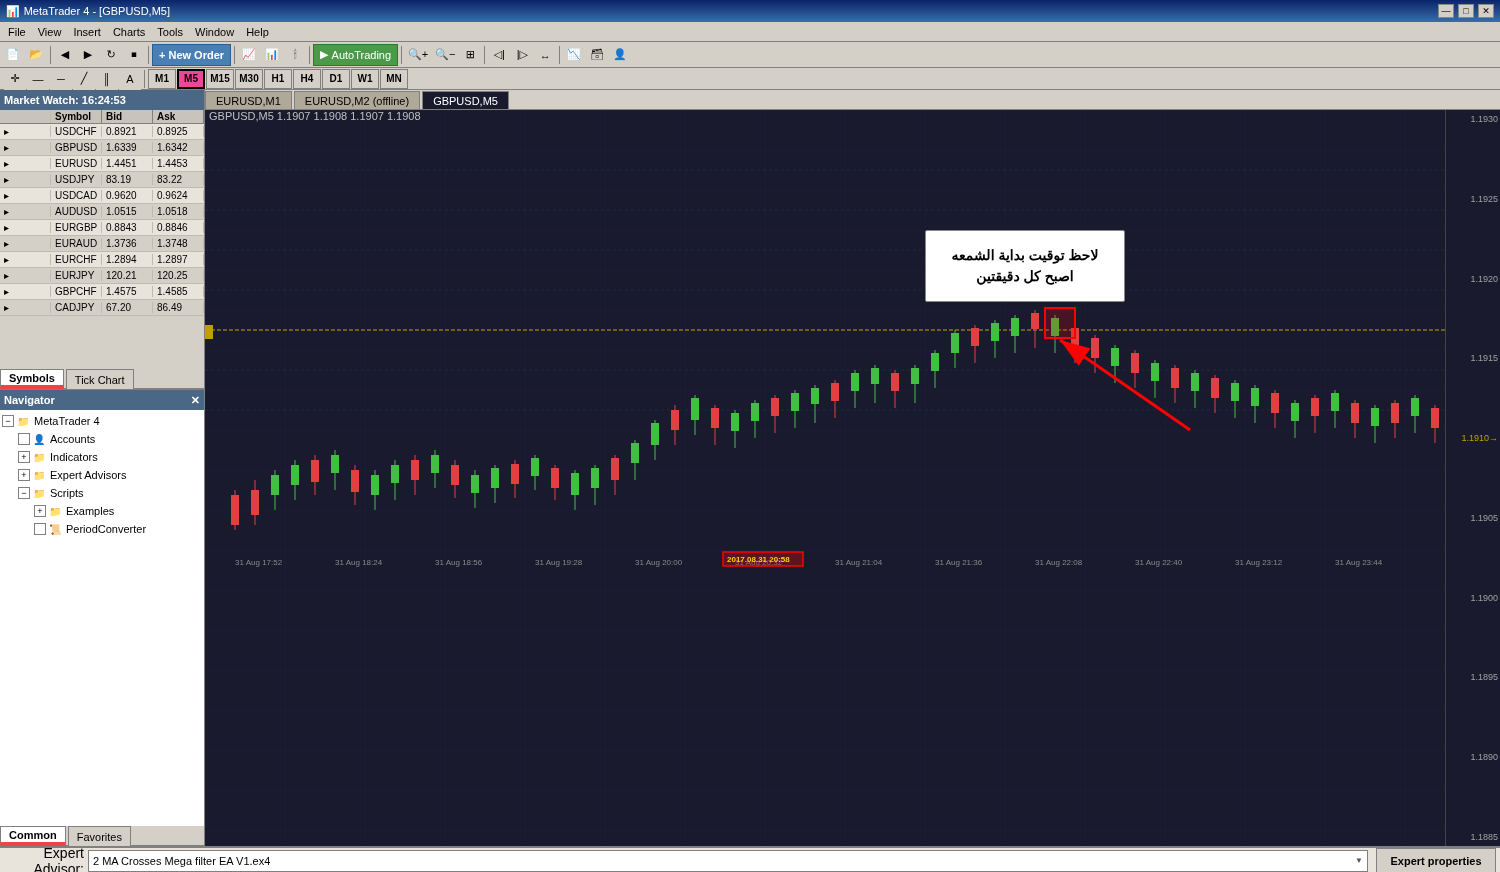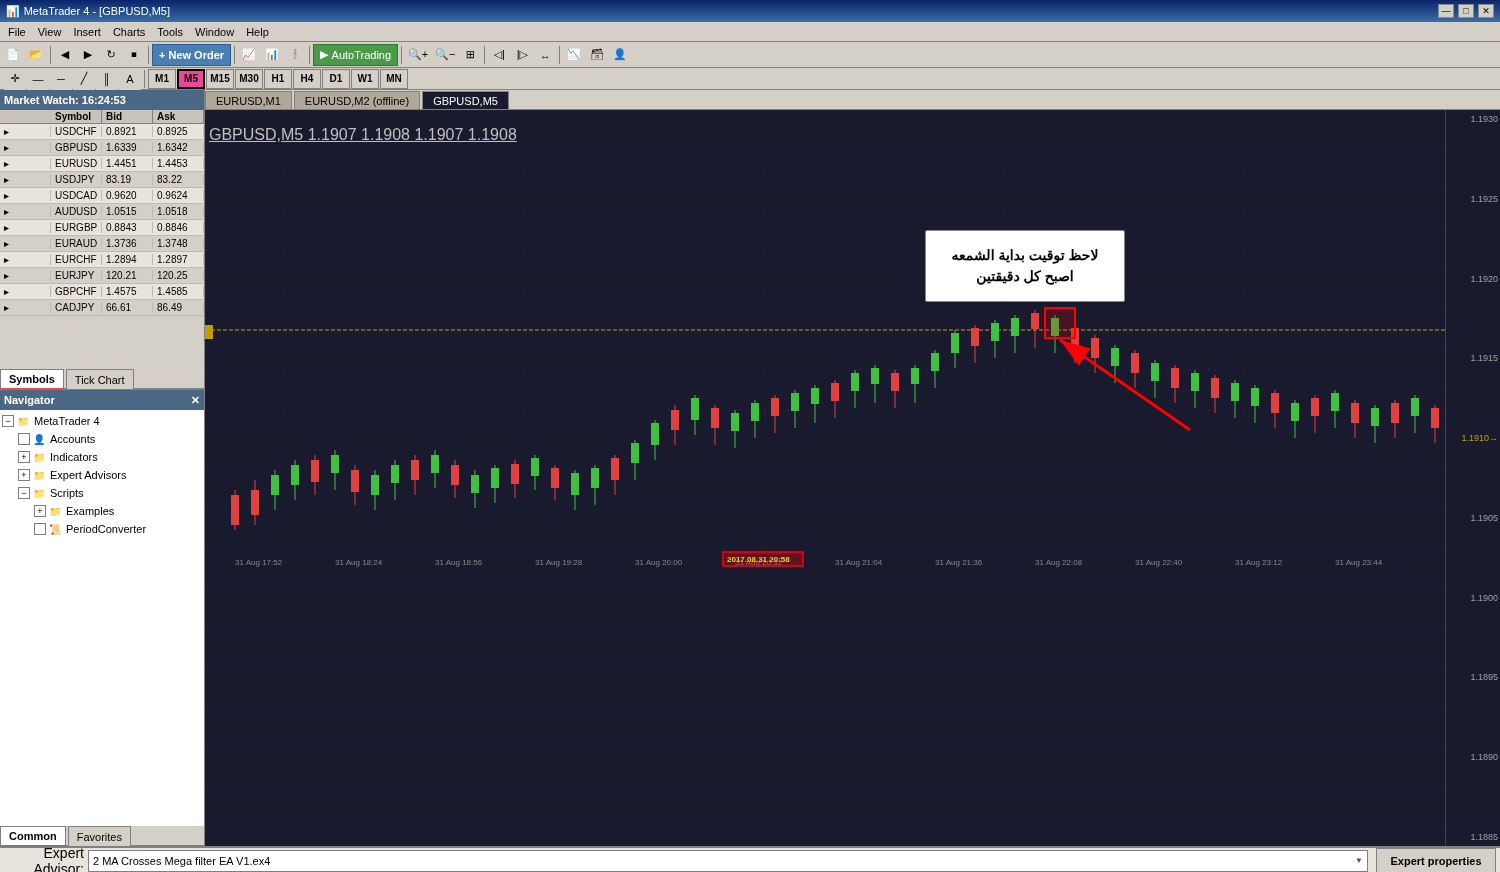--- a/index.html
+++ b/index.html
@@ -37,38 +37,38 @@
     .mw-col-header { display: flex; background: #c8c4bc; border-bottom: 1px solid #808080; }
     .mw-col { flex: 1; padding: 1px 4px; font-size: 10px; font-weight: bold; border-right: 1px solid #808080; }
     .mw-row { display: flex; border-bottom: 1px solid #c0bbb0; height: 16px; align-items: center; }
     .mw-row:nth-child(odd) { background: #e8e4dc; }
     .mw-row:nth-child(even) { background: #d4d0c8; }
     .mw-cell { flex: 1; padding: 0 4px; font-size: 10px; border-right: 1px solid #c0bbb0; overflow: hidden; white-space: nowrap; }
 
     
     .tab-bar { display: flex; background: #d4d0c8; border-bottom: 1px solid #808080; height: 20px; }
     .tab { padding: 2px 8px; font-size: 11px; cursor: pointer; background: #d4d0c8; border: 1px solid #808080; border-bottom: none; margin-right: 2px; height: 20px; display: flex; align-items: center; }
-    .tab.active { background: #ffffff; border-bottom: 1px solid #ef4444; font-weight: bold; }
+    .tab.active { background: #ffffff; border-bottom: 4px solid #ef4444; font-weight: bold; }
 
     
     #navigator { flex: 1; display: flex; flex-direction: column; overflow: hidden; }
     #nav-header { height: 20px; background: #4a6785; color: white; display: flex; align-items: center; justify-content: space-between; padding: 0 4px; font-size: 11px; font-weight: bold; }
     #nav-tree { flex: 1; overflow-y: auto; background: #ffffff; padding: 2px; }
     .tree-item { display: flex; align-items: center; height: 18px; cursor: pointer; padding-left: 4px; }
     .tree-item .tree-icon { width: 16px; height: 16px; margin-right: 2px; display: flex; align-items: center; justify-content: center; font-size: 10px; }
     .tree-item .tree-label { font-size: 11px; }
     .tree-expand { width: 12px; height: 12px; border: 1px solid #808080; background: white; display: flex; align-items: center; justify-content: center; font-size: 9px; margin-right: 2px; cursor: pointer; flex-shrink: 0; }
 
     
     #chart-area { flex: 1; display: flex; flex-direction: column; background: #f9a8d4; overflow: hidden; }
     #chart-tabs { display: flex; background: #d4d0c8; height: 20px; align-items: flex-end; border-bottom: 1px solid #808080; }
     .chart-tab { padding: 2px 10px; font-size: 11px; cursor: pointer; background: #b0a898; border: 1px solid #808080; border-bottom: none; margin-right: 2px; height: 18px; display: flex; align-items: center; }
     .chart-tab.active { background: #1a1a2e; color: white; border-bottom: none; }
     #chart-container { flex: 1; position: relative; background: #1a1a2e; overflow: hidden; }
-    #chart-info { position: absolute; top: 16px; left: 4px; color: #c0c0c0; font-size: 16px; z-index: 10; text-decoration: underline; }
+    #chart-info { position: absolute; top: 0; left: 4px; color: #c0c0c0; font-size: 11px; z-index: 10; }
 
     
     #chart-svg { width: 100%; height: 100%; }
 
     
     #price-scale { width: 55px; background: #1a1a2e; color: #a0a0a0; font-size: 9px; display: flex; flex-direction: column; justify-content: space-between; padding: 4px 2px; border-left: 1px solid #444; flex-shrink: 0; }
     .price-label { text-align: right; }
 
     
     .annotation-box { position: absolute; background: white; border: 1px solid #888; padding: 14px 12px; border-radius: 2px; text-align: center; font-size: 14px; font-weight: bold; direction: rtl; line-height: 1.5; }
@@ -247,21 +247,21 @@
     </div>
             <div class="mw-row">
       <div class="mw-cell" style="width:8px;">▸</div>
       <div class="mw-cell">GBPCHF</div>
       <div class="mw-cell">1.4575</div>
       <div class="mw-cell">1.4585</div>
     </div>
             <div class="mw-row">
       <div class="mw-cell" style="width:8px;">▸</div>
       <div class="mw-cell">CADJPY</div>
-      <div class="mw-cell">66.61</div>
+      <div class="mw-cell">67.20</div>
       <div class="mw-cell">86.49</div>
     </div>
           </div>
       </div>
       <div class="tab-bar">
         <div class="tab active">Symbols</div>
         <div class="tab">Tick Chart</div>
       </div>
     </div>
 

